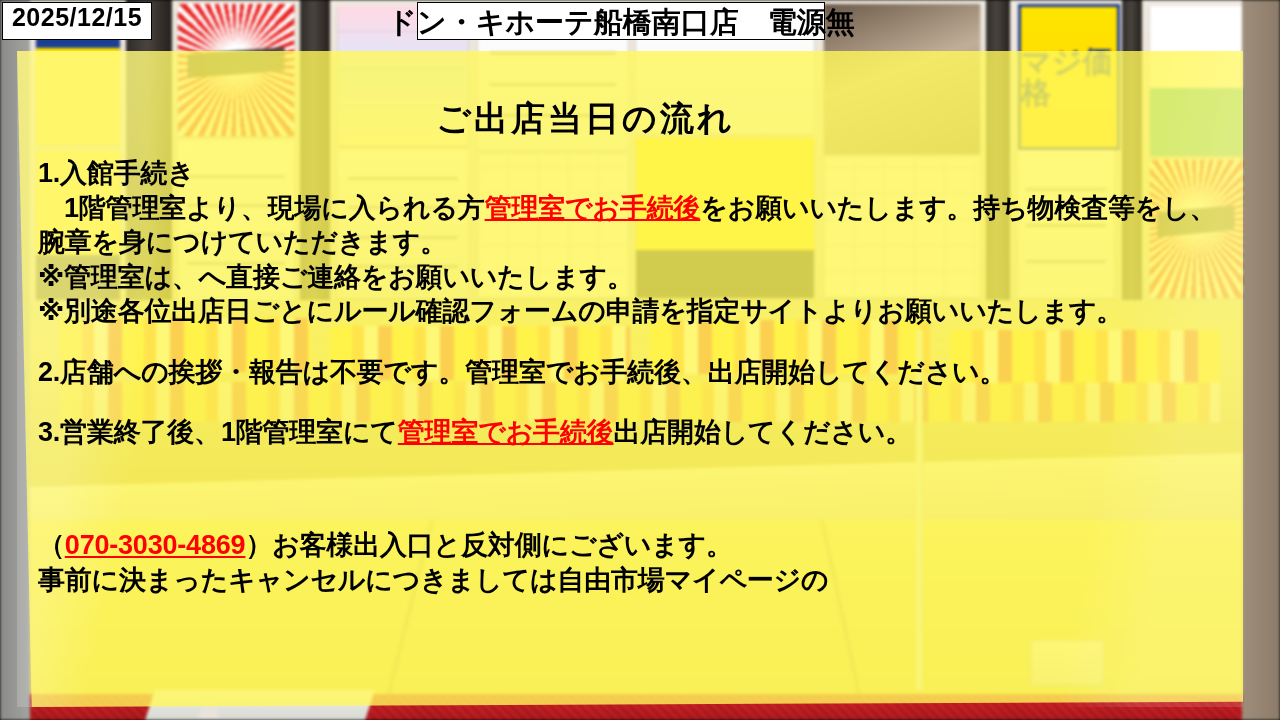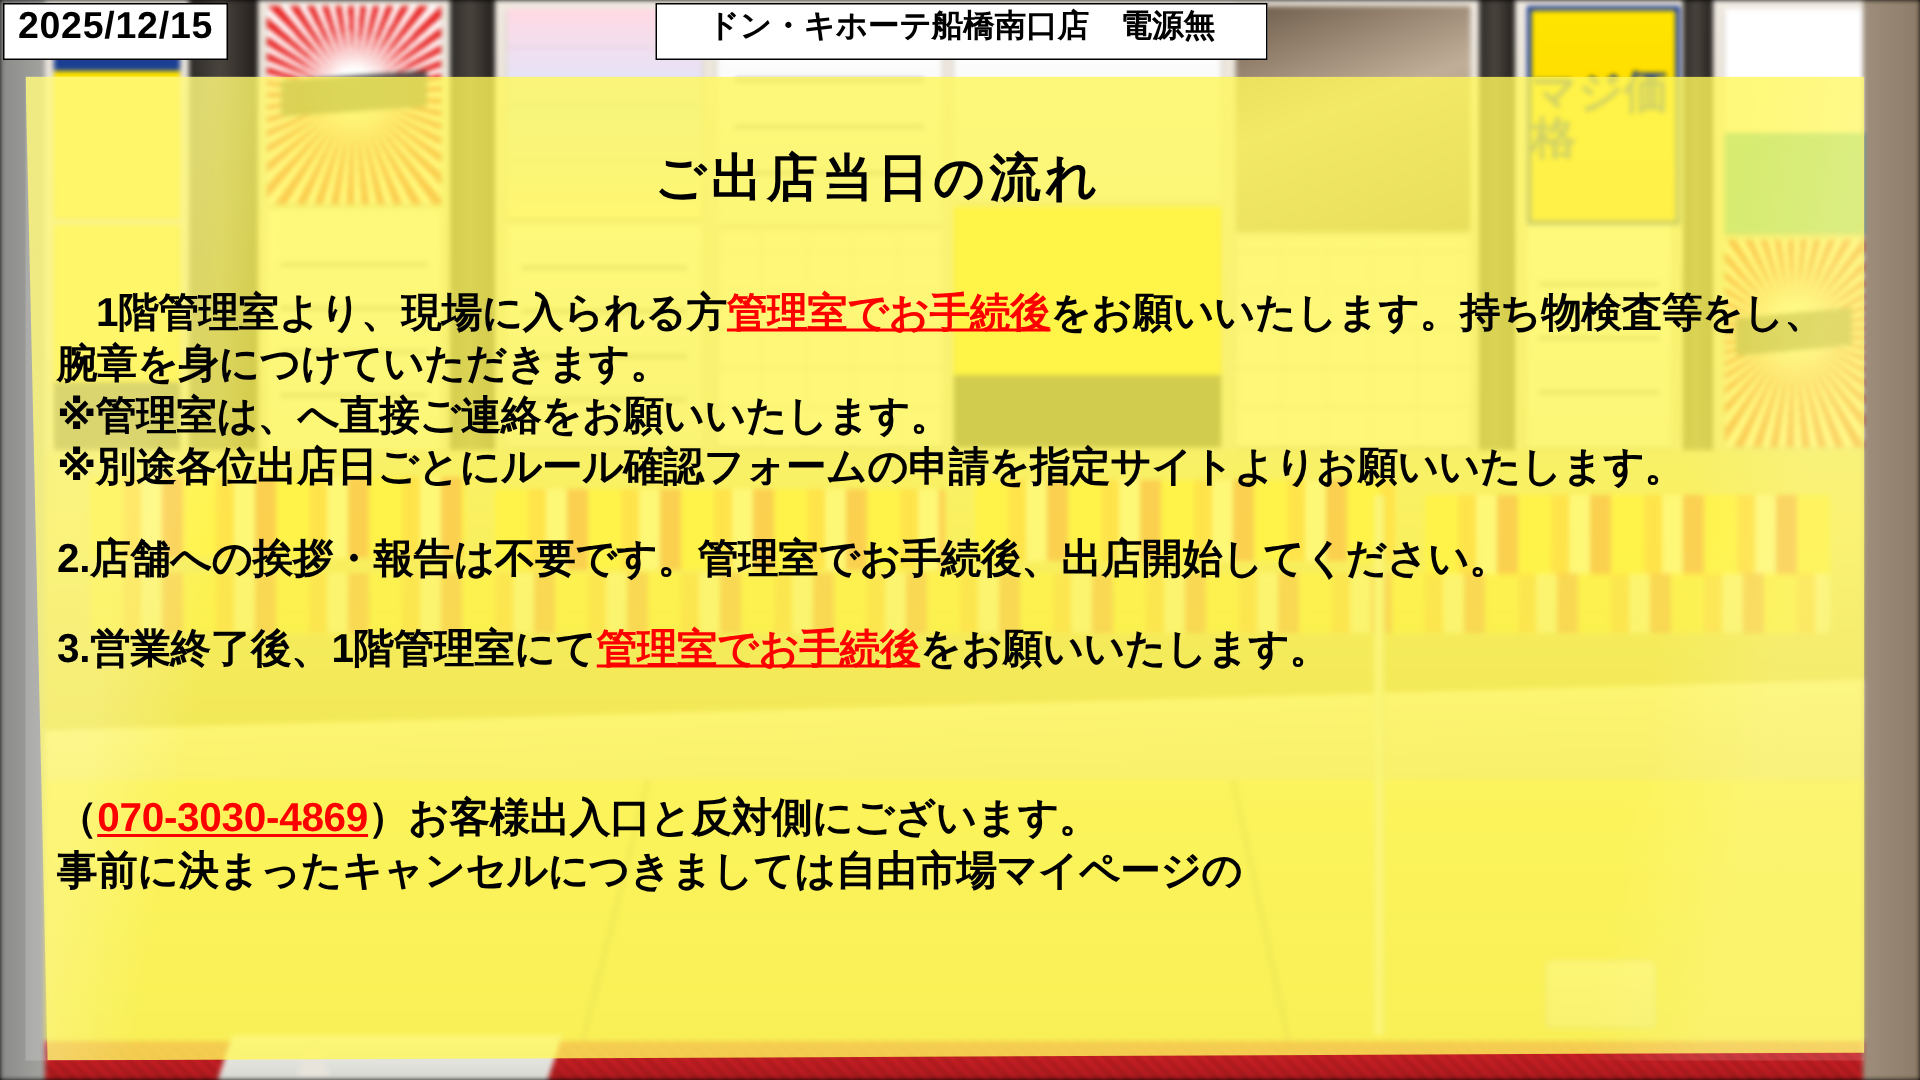--- a/index.html
+++ b/index.html
@@ -150,21 +150,21 @@
   .label-box {
     position:absolute;
     background:#ffffff;
     border:1px solid #000;
     color:#000;
     font-weight:bold;
     display:flex; align-items:flex-start; justify-content:center;
     white-space:nowrap;
   }
   #date-box  { left:2px;   top:2px;  width:148px; height:36px; font-size:25px; letter-spacing:.5px; }
-  #store-box { left:437px; top:2px;  width:406px; height:36px; font-size:21px; }
+  #store-box { left:417px; top:2px;  width:406px; height:36px; font-size:29px; }
 
   
   .slide-text {
     position:absolute;
     left:38px; top:96px; width:1205px;
     color:#000;
     font-weight:bold;
   }
   .heading {
     text-align:center;
@@ -282,34 +282,34 @@
   </div>
   <div class="label-box" id="store-box">
     <span>ドン・キホーテ船橋南口店　電源無</span>
   </div>
 
   <div class="slide-text">
 
     <div class="heading">ご出店当日の流れ</div>
 
     <div class="para">
-      <br>
+      <span>1.入館手続き</span><br>
       <span class="indent"></span><span>1階管理室より、現場に入られる方</span><span class="hl">管理室でお手続後</span><span>をお願いいたします。持ち物検査等をし、腕章を身につけていただきます。</span><br>
       <span>※管理室は、へ直接ご連絡をお願いいたします。</span><br>
       <span>※別途各位出店日ごとにルール確認フォームの申請を指定サイトよりお願いいたします。</span>
     </div>
 
     <div class="spacer-md"></div>
 
     <div class="para">2.店舗への挨拶・報告は不要です。管理室でお手続後、出店開始してください。</div>
 
     <div class="spacer-md"></div>
 
     <div class="para">
-      <span>3.営業終了後、1階管理室にて</span><span class="hl">管理室でお手続後</span><span>をお願いいたします。</span>
+      <span>3.営業終了後、1階管理室にて</span><span class="hl">管理室でお手続後</span><span>出店開始してください。</span>
     </div>
 
     <div class="spacer-md"></div>
     <div class="spacer-sm"></div>
 
     <div class="para">
       <br>
       <span>（</span><span class="tel">070-3030-4869</span><span>）</span><span>お客様出入口と反対側にございます。</span><br>
       <span>事前に決まったキャンセルにつきましては自由市場マイページの</span><br>
     </div>

